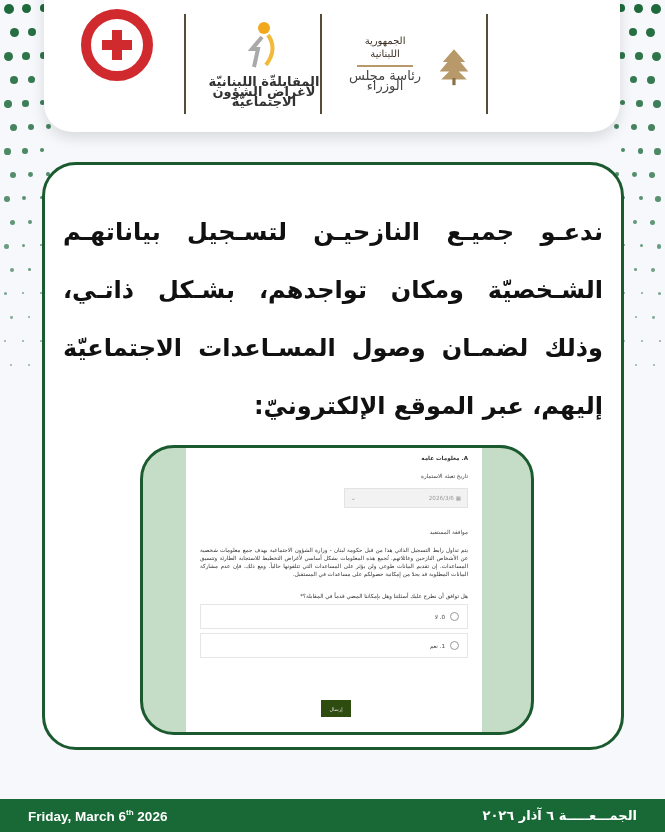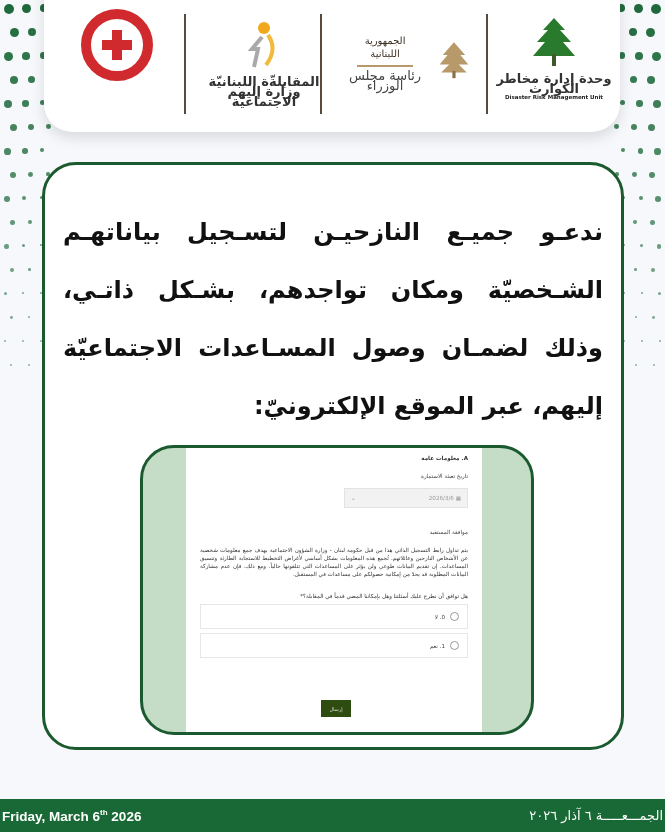--- a/index.html
+++ b/index.html
@@ -99,25 +99,25 @@
   }
   .sp-submit {
     position: absolute; left: 135px; top: 252px; width: 30px; height: 17px;
     background: #2f4c10; color: #ddd; font-size: 5px; display: flex;
     align-items: center; justify-content: center;
   }
 
   .footer {
     position: absolute; left: 0; top: 799px; width: 665px; height: 33px;
     background: #186935; display: flex; align-items: center;
-    justify-content: space-between; padding: 0 2px;
+    justify-content: space-between; padding: 0 28px;
   }
   .footer-en { color: #fff; font-size: 13.5px; font-weight: bold; font-family: "Liberation Sans", sans-serif; }
   .footer-en sup { font-size: 8px; }
-  .footer-ar { color: #fff; font-size: 13px; font-weight: normal; direction: rtl; }
+  .footer-ar { color: #fff; font-size: 13px; font-weight: bold; direction: rtl; }
 </style>
 </head>
 <body>
 
 <div class="dots left" id="dotsL">
     <div class="dot" style="height: 10px; width: 10px; top: 4px; left: 4px; opacity: 1;"></div>
     <div class="dot" style="height: 8.8px; width: 8.8px; top: 4px; left: 22px; opacity: 1;"></div>
     <div class="dot" style="height: 7.6px; width: 7.6px; top: 4px; left: 40px; opacity: 1;"></div>
     <div class="dot" style="height: 9.45px; width: 9.45px; top: 28px; left: 10px; opacity: 0.965;"></div>
     <div class="dot" style="height: 8.25px; width: 8.25px; top: 28px; left: 28px; opacity: 0.965;"></div>
@@ -226,49 +226,41 @@
 
   <div class="vdiv" style="left:140px; top:34px;"></div>
 
   <div class="logo" style="left:160px; width:120px; top:34px;">
     <svg width="40" height="52" viewBox="0 0 40 52">
       <circle cx="20" cy="7" r="6" fill="#f2a81c"></circle>
       <path d="M24 14 Q34 28 22 44" stroke="#f2b93a" stroke-width="4" fill="none"></path>
       <path d="M18 16 L8 28 L14 28 L10 46" stroke="#a9a9a9" stroke-width="4" fill="none"></path>
     </svg>
     <div class="ar-small" style="margin-top:4px;">المقابلةّة اللبنانيّة</div>
-    <div class="ar-small">وزارة إليهم الاجتماعيّة</div>
+    <div class="ar-small">لأغراض الشؤون الاجتماعيّة</div>
   </div>
 
   <div class="vdiv" style="left:276px; top:34px;"></div>
 
   <div class="logo" style="left:296px; width:130px; top:32px;">
-    <div style="display:flex; align-items:flex-start; gap:8px;">
+    <div style="display:flex; align-items:flex-end; gap:8px;">
       <div style="display:flex; flex-direction:column; align-items:center;">
         <div style="font-family:'DejaVu Serif',serif; font-size:10px; color:#3a2e22; direction:rtl; width:52px; text-align:center; line-height:13px;">الجمهورية اللبنانية</div>
         <div style="width:56px; height:2px; background:#b89a6a; margin:5px 0 4px;"></div>
         <div class="ar-small" style="font-weight:normal; color:#444;">رئاسة مجلس الوزراء</div>
       </div>
       <svg width="40" height="50" viewBox="0 0 40 50">
         <polygon points="20,4 6,20 12,20 2,32 14,32 4,42 36,42 26,32 38,32 28,20 34,20" fill="#b89a6a"></polygon>
         <rect x="18" y="40" width="4" height="9" fill="#8a7048"></rect>
       </svg>
     </div>
   </div>
 
   <div class="vdiv" style="left:442px; top:34px;"></div>
 
-  <div class="logo" style="left:452px; width:116px; top:28px;">
-    <svg width="46" height="56" viewBox="0 0 46 56">
-      <polygon points="23,2 12,14 17,14 6,26 14,26 2,40 44,40 32,26 40,26 29,14 34,14" fill="#2a7a2e"></polygon>
-      <rect x="21" y="38" width="4" height="12" fill="#3d5a2a"></rect>
-    </svg>
-    <div class="ar-small" style="margin-top:2px;">وحدة إدارة مخاطر الكوارث</div>
-    <div class="en-tiny">Disaster Risk Management Unit</div>
-  </div>
 </div>
 
 <div class="main-card">
   <div class="headline">ندعـو جميـع النازحيـن لتسـجيل بياناتهـم الشـخصيّة ومكان تواجدهم، بشـكل ذاتـي، وذلك لضمـان وصول المسـاعدات الاجتماعيّة إليهم، عبر الموقع الإلكترونيّ:</div>
 
 
   <div class="shot-frame">
     <div class="shot-page">
       <div class="sp-section">A. معلومات عامة</div>
       <div class="sp-label">تاريخ تعبئة الاستمارة</div>

